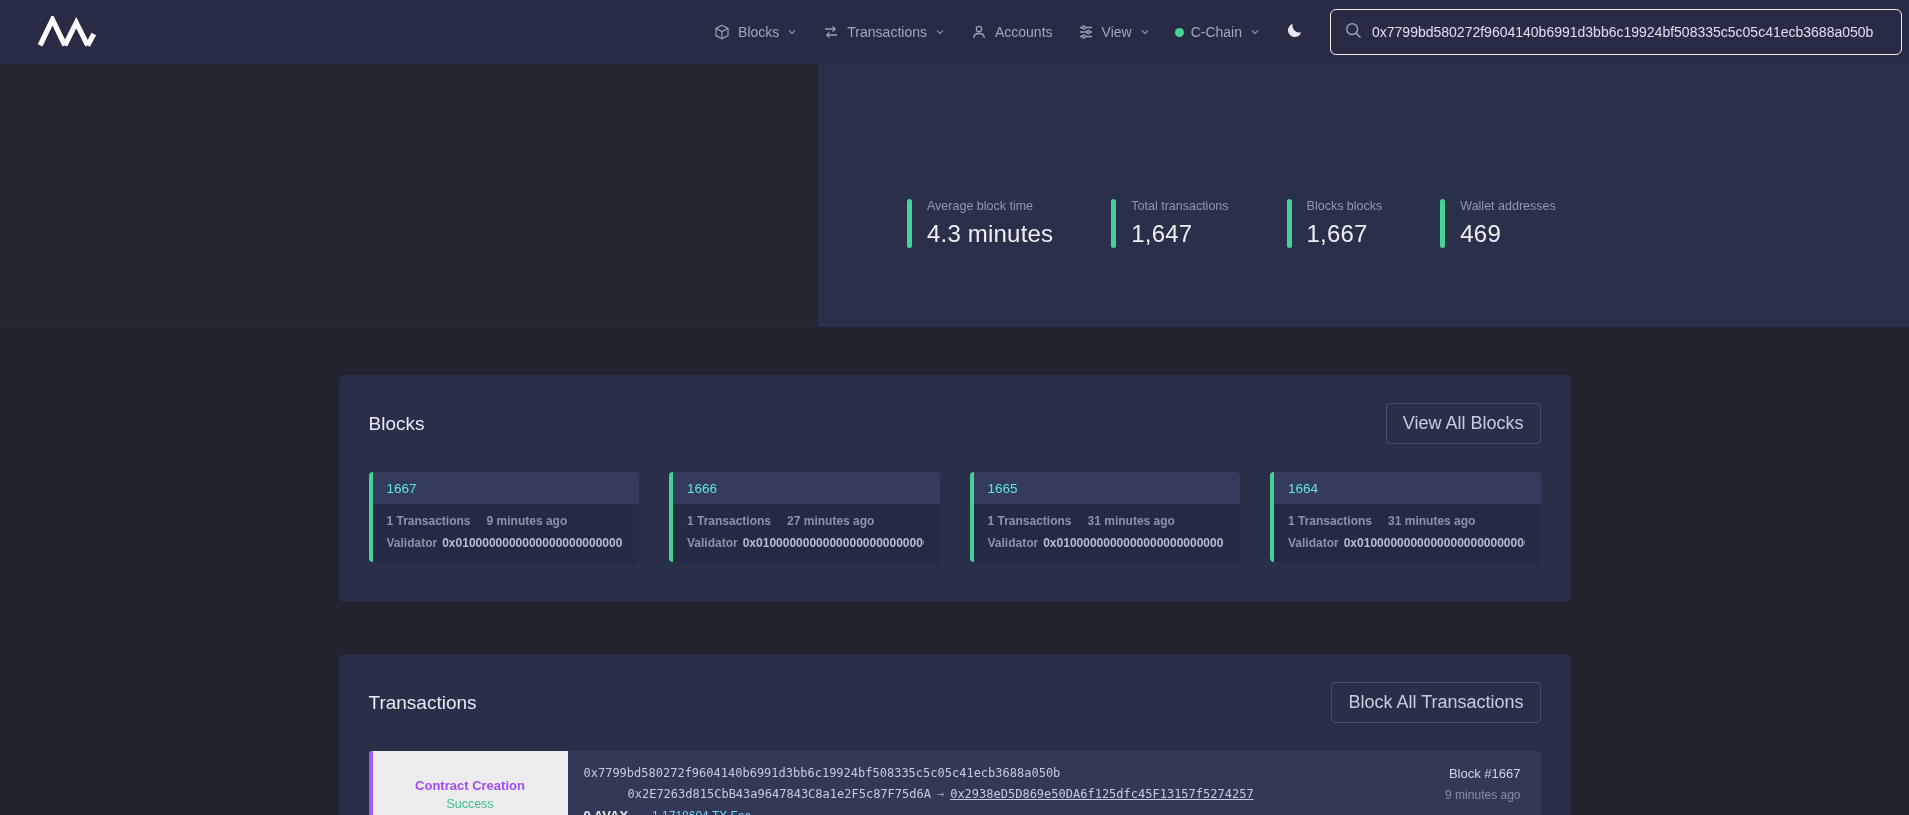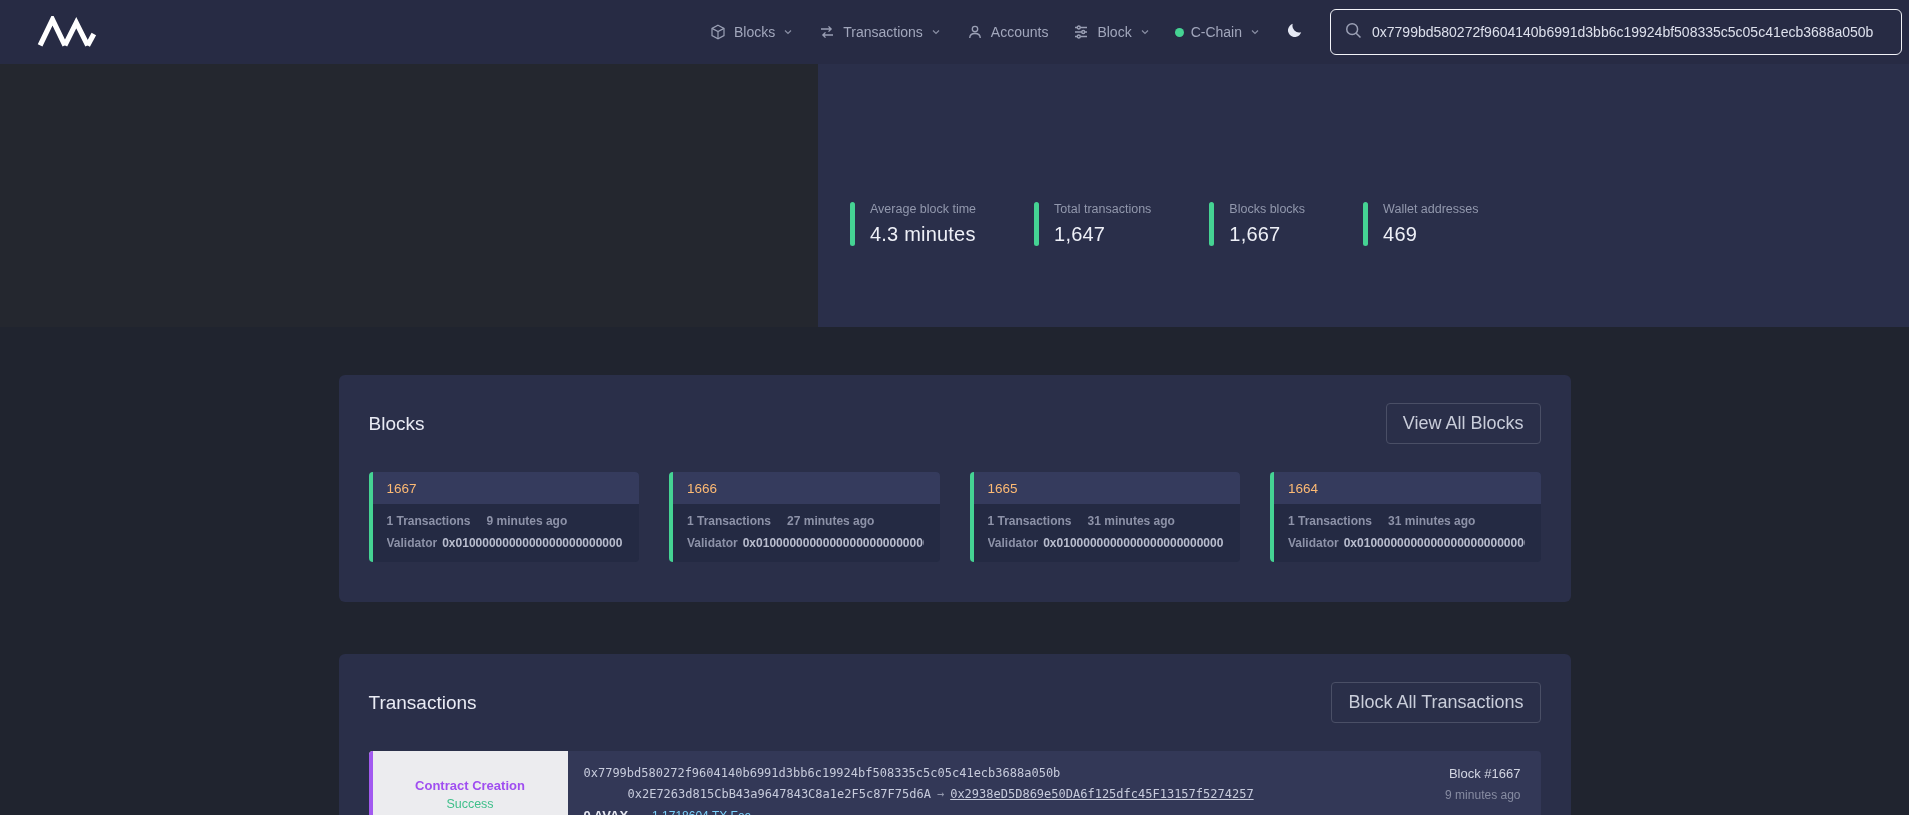--- a/index.html
+++ b/index.html
@@ -67,31 +67,31 @@
     height: 263px;
     background: #24272f;
   }
   .stats-panel {
     position: absolute;
     top: 0; bottom: 0; right: 0; left: 818px;
     background: #2a2f4a;
     display: flex;
     align-items: center;
     gap: 58px;
-    padding-left: 32px;
+    padding-left: 89px;
     padding-top: 56px;
   }
   .stat { display: flex; gap: 15px; }
   .stat-bar {
     width: 5px; border-radius: 3px;
     background: #45d393;
     align-self: stretch;
   }
   .stat-label { font-size: 12.5px; color: #9298ad; margin-bottom: 7px; }
-  .stat-value { font-size: 20px; color: #eef0f7; font-weight: 400; letter-spacing: .2px; }
+  .stat-value { font-size: 24px; color: #eef0f7; font-weight: 400; letter-spacing: .2px; }
   
   .main { width: 1232px; margin: 48px auto 0; }
   .card {
     background: #2a2f49;
     border-radius: 6px;
     padding: 28px 30px 40px;
     margin-bottom: 52px;
   }
   .card-header {
     display: flex;
@@ -125,21 +125,21 @@
     content: "";
     position: absolute;
     left: 0; top: 0; bottom: 0;
     width: 4px;
     background: #45d393;
   }
   .block-top {
     background: #353b5d;
     padding: 9px 16px 8px 18px;
     font-size: 13.5px;
-    color: #fdba74;
+    color: #5eead4;
   }
   .block-bottom { padding: 10px 16px 12px 18px; font-weight: bold; }
   .block-meta { font-size: 12px; color: #8d92a8; margin-bottom: 8px; }
   .block-meta .age { margin-left: 16px; }
   .block-validator {
     font-size: 12px;
     color: #8d92a8;
     white-space: nowrap;
     overflow: hidden;
   }
@@ -256,21 +256,21 @@
 
     <div class="nav-item">
       <span>
         <svg width="18" height="18" viewBox="0 0 24 24" fill="none" stroke="#9ba0b5" stroke-width="1.8">
           <path d="M4 6 h16 M4 12 h16 M4 18 h16"></path>
           <circle cx="9" cy="6" r="2" fill="#272b44"></circle>
           <circle cx="15" cy="12" r="2" fill="#272b44"></circle>
           <circle cx="9" cy="18" r="2" fill="#272b44"></circle>
         </svg>
       </span>
-      <span>Block</span>
+      <span>View</span>
       <span class="chev">
         <svg width="12" height="12" viewBox="0 0 24 24" fill="none" stroke="#9ba0b5" stroke-width="2.4">
             <path d="M6 9 l6 6 6 -6"></path>
           </svg>
       </span>
     </div>
 
     <div class="nav-item">
       <span class="chain-dot"></span>
       <span>C-Chain</span>

